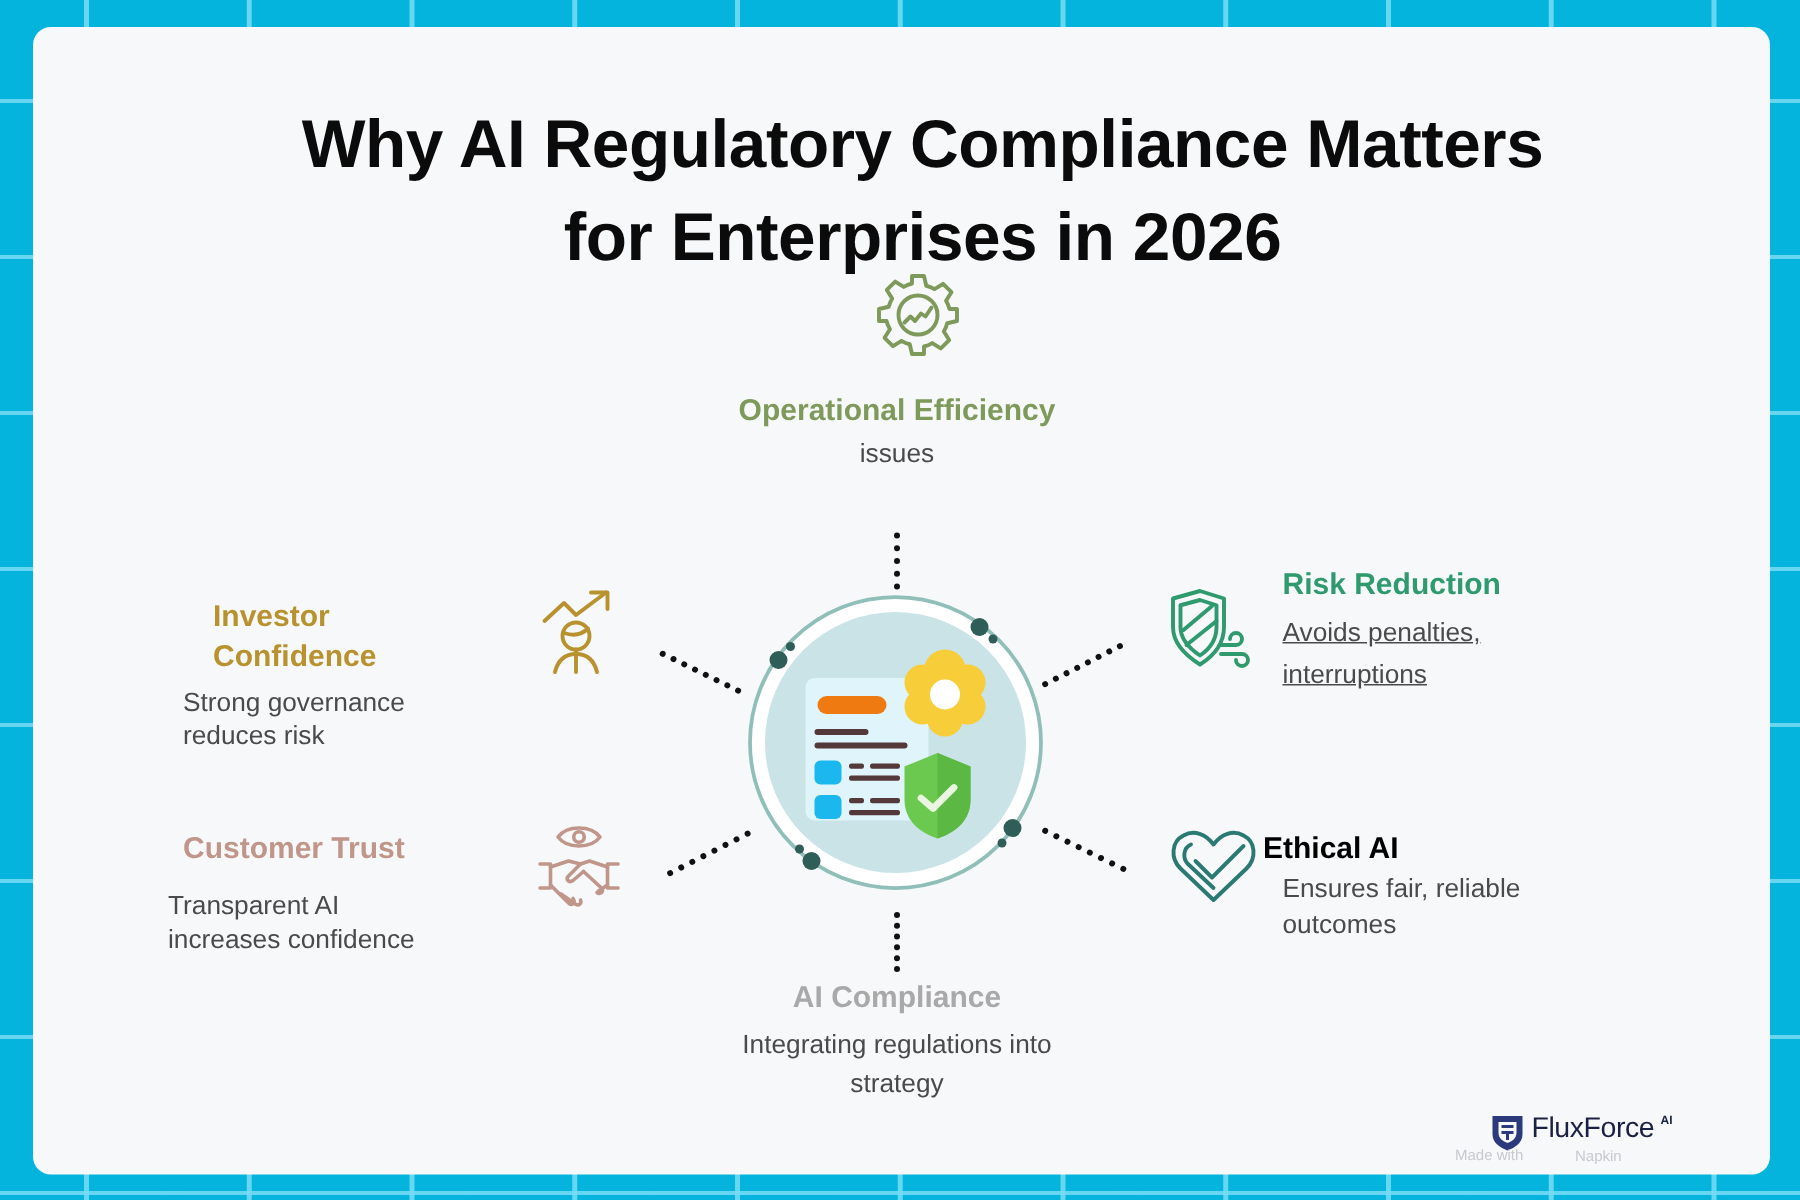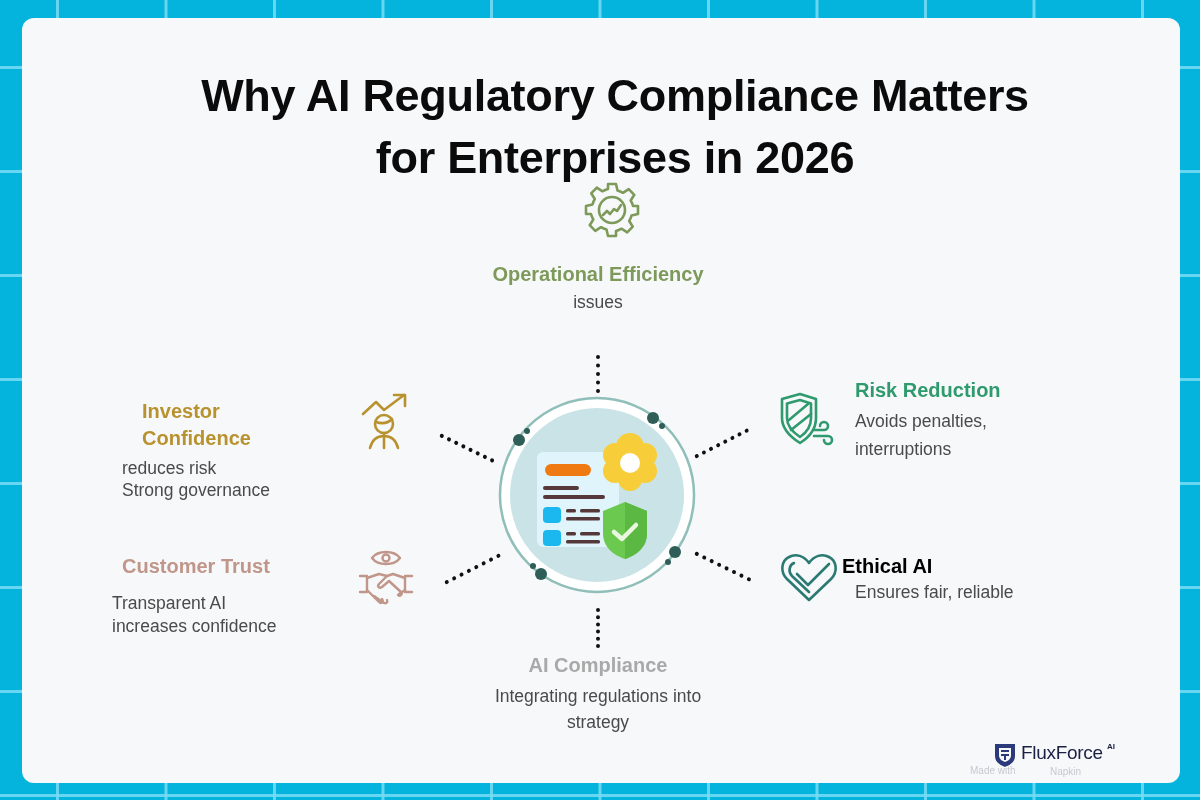--- a/index.html
+++ b/index.html
@@ -65,44 +65,45 @@
   <svg width="62" height="60" viewBox="0 0 62 60" fill="none" stroke="#2e9a6e" stroke-width="2.6" stroke-linecap="round" stroke-linejoin="round">
     <path d="M22 4 L38 9 V28 C38 40 30 48 22 53 C14 48 4 40 4 28 V9 Z"></path>
     <path d="M22 10 L33 13.5 V28 C33 37 28 43 22 47 C16 43 9 37 9 28 V13.5 Z"></path>
     <path d="M11 30 L30 14"></path>
     <path d="M13 40 L33 24"></path>
     <path d="M36 40 h10 a4 4 0 1 0 -4 -4"></path>
     <path d="M36 46 h14 a4 4 0 1 1 -4 4"></path>
   </svg>
 </div>
 <div class="abs heading left-text" style="left:855px; top:377px; width:250px; color:#2e9a6e;">Risk Reduction</div>
-<div class="abs desc left-text" style="left:855px; top:407px; width:250px; line-height:28px;">
+<div class="abs desc left-text" style="left:855px; top:407px; width:250px; line-height:28px;text-decoration:underline;">
   <div>Avoids penalties,</div>
   <div>interruptions</div>
 </div>
 
 <div class="abs" style="left:779px; top:552px; width:60px; height:52px;">
   <svg width="60" height="52" viewBox="0 0 60 52" fill="none" stroke="#2a7a73" stroke-width="2.6" stroke-linecap="round" stroke-linejoin="round">
     <path d="M30 48 L8 27 C1 20 2 9 10 5 C17 1 25 4 30 11 C35 4 43 1 50 5 C58 9 59 20 52 27 Z"></path>
     <path d="M30 40 L13 24 C9 20 10 13 15 11"></path>
     <path d="M18 22 L29 33 L50 12"></path>
   </svg>
 </div>
 <div class="abs heading left-text" style="left:842px; top:553px; width:250px; color:#000000;">Ethical AI</div>
 <div class="abs desc left-text" style="left:855px; top:580px; width:250px;">
   <div>Ensures fair, reliable</div>
+  <div>outcomes</div>
 </div>
 
 <div class="abs heading right-text" style="left:142px; top:398px; width:200px; color:#b8922e;">
   <div>Investor</div>
   <div>Confidence</div>
 </div>
 <div class="abs desc right-text" style="left:122px; top:457px; width:220px; line-height:22px;">
+  <div>Strong governance</div>
   <div>reduces risk</div>
-  <div>Strong governance</div>
 </div>
 <div class="abs" style="left:360px; top:392px; width:52px; height:58px;">
   <svg width="52" height="58" viewBox="0 0 52 58" fill="none" stroke="#b8922e" stroke-width="2.6" stroke-linecap="round" stroke-linejoin="round">
     <path d="M3 22 L16 10 L24 18 L44 3"></path>
     <path d="M34 3 H45 V14"></path>
     <circle cx="24" cy="32" r="9"></circle>
     <path d="M16 30 C22 32 28 31 32 27"></path>
     <path d="M24 41 V56"></path>
     <path d="M10 56 C12 48 17 44 24 44 C31 44 36 48 38 56"></path>
   </svg>

